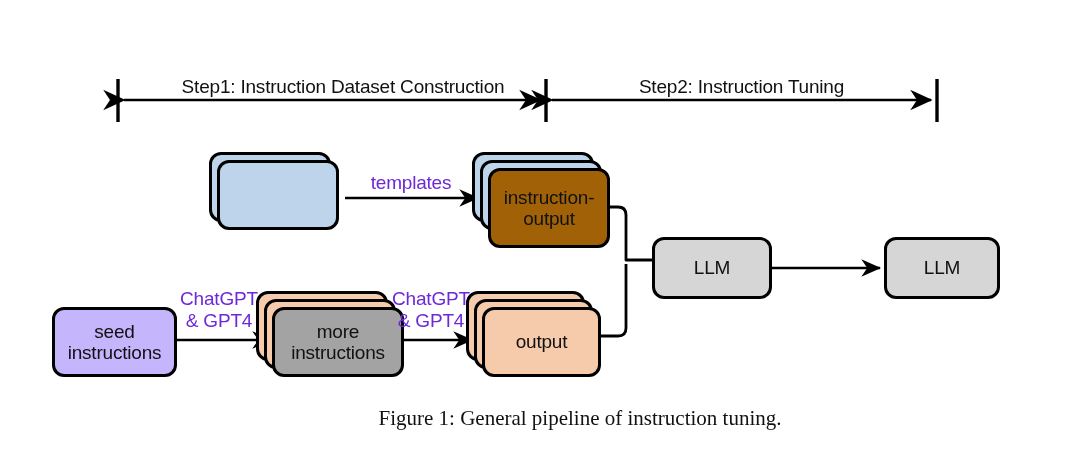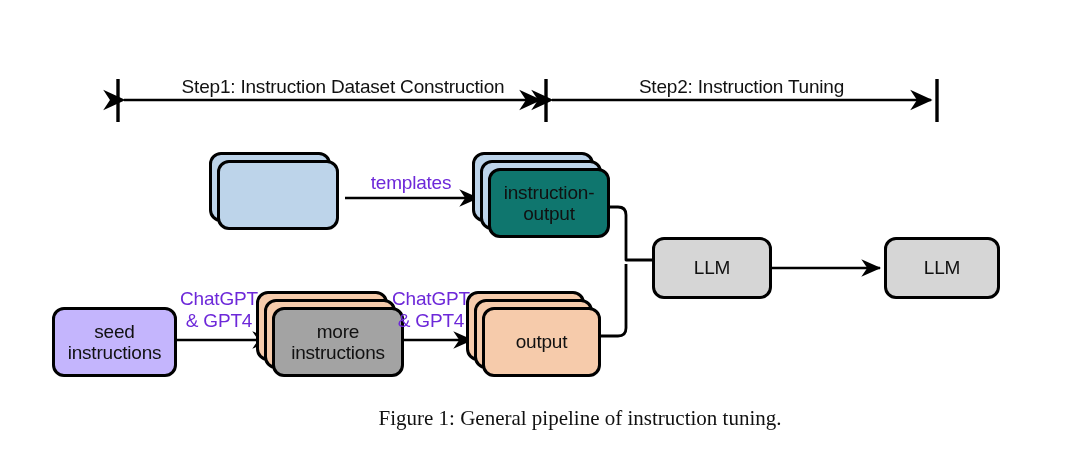--- a/index.html
+++ b/index.html
@@ -100,21 +100,21 @@
     <path d="M585,336 H618 Q626,336 626,328 V264" fill="none" stroke="#000" stroke-width="2.8" stroke-linecap="butt" stroke-linejoin="round"></path>
 
     <line x1="772" y1="268" x2="880" y2="268" stroke="#000" stroke-width="2.6" marker-end="url(#ah2)"></line>
   </svg>
 
   <div class="shadowcard" style="left:209px;top:152px;width:122px;height:70px;background:#bdd4ea;"></div>
   <div class="shadowcard" style="left:217px;top:160px;width:122px;height:70px;background:#bdd4ea;"></div>
 
   <div class="shadowcard" style="left:472px;top:152px;width:122px;height:70px;background:#bdd4ea;"></div>
   <div class="shadowcard" style="left:480px;top:160px;width:122px;height:70px;background:#bdd4ea;"></div>
-  <div class="node" style="left:488px;top:168px;width:122px;height:70px;background:#0f766e;white-space:pre-line;">instruction-
+  <div class="node" style="left:488px;top:168px;width:122px;height:80px;background:#a16207;white-space:pre-line;">instruction-
 output</div>
 
   <div class="node" style="left:52px;top:307px;width:125px;height:70px;background:#c4b5fd;white-space:pre-line;">seed
 instructions</div>
 
   <div class="shadowcard" style="left:256px;top:291px;width:132px;height:70px;background:#f6cbab;"></div>
   <div class="shadowcard" style="left:264px;top:299px;width:132px;height:70px;background:#f6cbab;"></div>
   <div class="node" style="left:272px;top:307px;width:132px;height:70px;background:#a3a3a3;white-space:pre-line;">more
 instructions</div>
 

